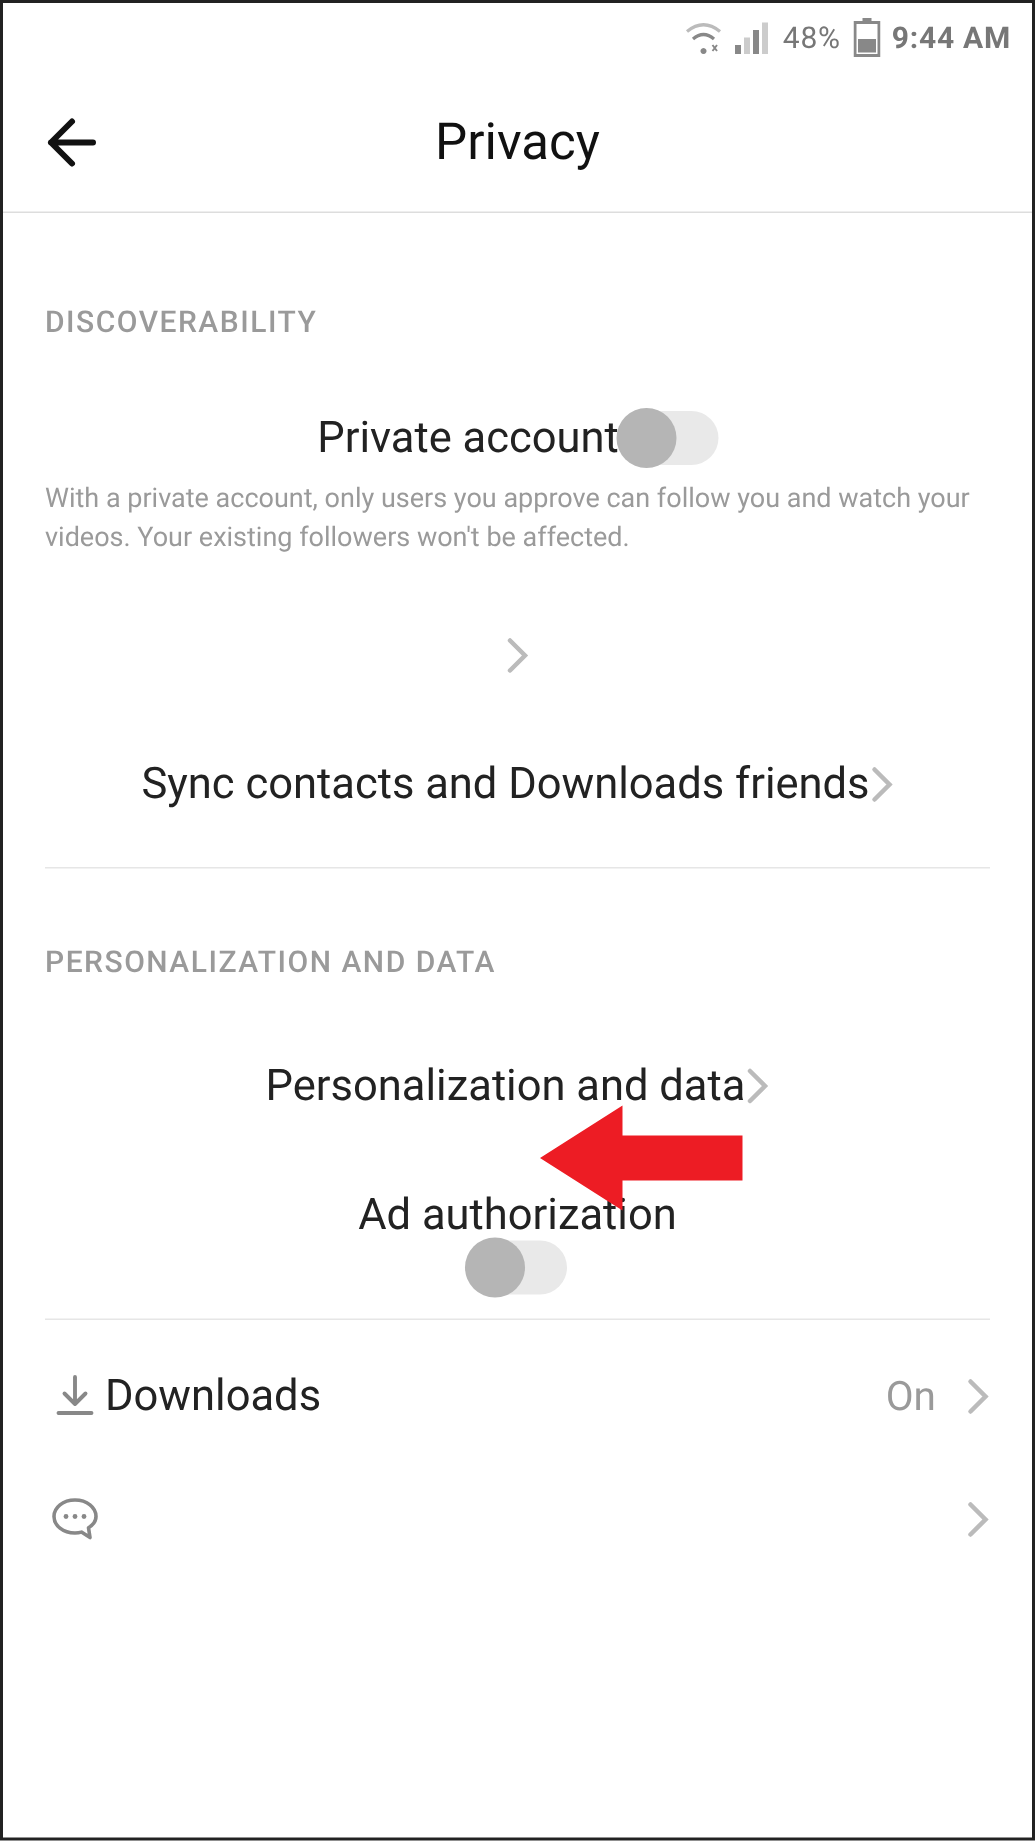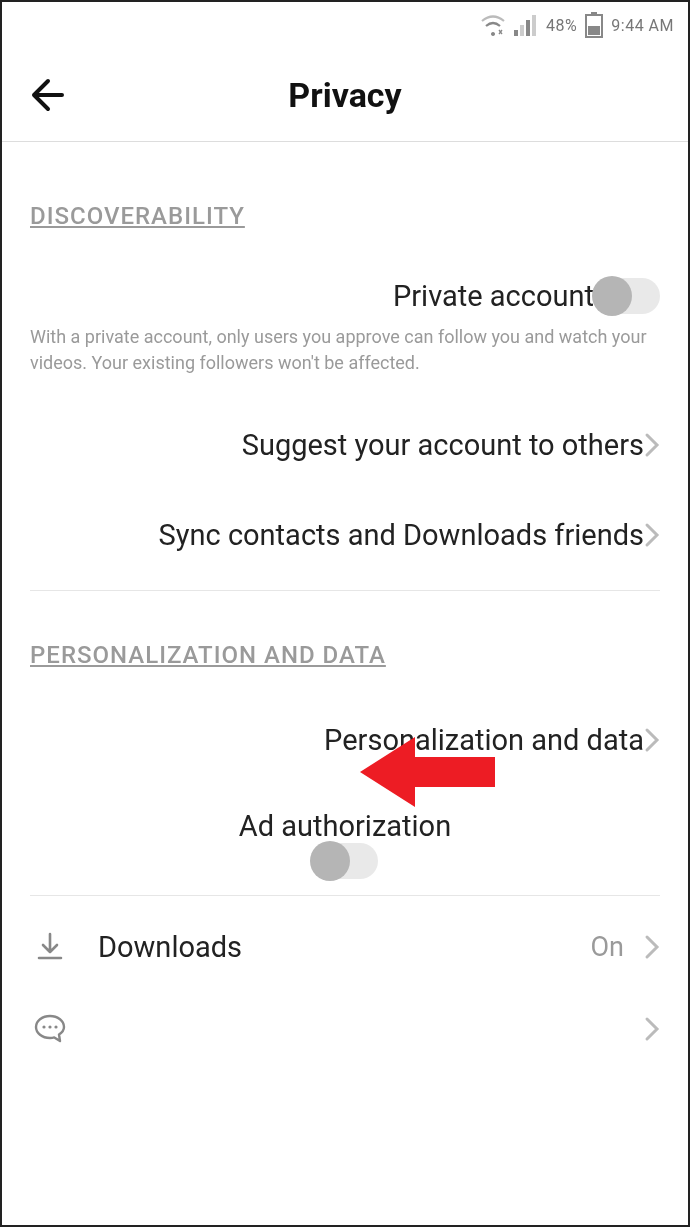--- a/index.html
+++ b/index.html
@@ -13,24 +13,24 @@
     overflow: hidden;
   }
   .status-bar {
     height: 46px;
     display: flex;
     justify-content: flex-end;
     align-items: center;
     padding: 0 14px;
     gap: 8px;
     color: #777;
-    font-size: 16px;
+    font-size: 20px;
   }
   .status-bar .battery-pct { font-weight: 400; letter-spacing: 0.5px; }
-  .status-bar .time { font-weight: 400; letter-spacing: 0.5px; }
+  .status-bar .time { font-weight: 700; letter-spacing: 0.5px; }
   .status-bar svg { display: block; }
 
   .header {
     height: 94px;
     display: flex;
     align-items: center;
     position: relative;
     border-bottom: 1px solid #ddd;
   }
   .back-btn {
@@ -39,40 +39,39 @@
     top: 50%;
     transform: translateY(-50%);
     width: 48px; height: 48px;
     display:flex; align-items:center; justify-content:center;
     cursor:pointer;
   }
   .header-title {
     width:100%;
     text-align:center;
     font-size: 34px;
-    font-weight: 700;
+    font-weight: 400;
     color:#111;
   }
 
   .content { padding: 0 28px; }
 
   .section-heading {
     color:#9a9a9a;
-    font-size:24px;
+    font-size:20px;
     font-weight:500;
     letter-spacing:1px;
     padding: 60px 0 30px 0;
-    text-decoration: underline;
   }
   .section-heading.tight-top { padding-top: 40px; }
 
   .row {
     display:flex;
     align-items:center;
-    justify-content:flex-end;
+    justify-content:center;
     min-height: 64px;
     padding: 16px 0;
     cursor:pointer;
   }
   .row-label {
     font-size: 29px;
     color:#222;
     font-weight:400;
   }
   .row-desc {
@@ -114,21 +113,20 @@
   .row-with-icon {
     display:flex;
     align-items:center;
     justify-content:space-between;
     padding: 24px 0;
     cursor:pointer;
   }
   .row-with-icon .left {
     display:flex;
     align-items:center;
-    gap: 28px;
   }
   .row-with-icon .left .icon { width:40px; display:flex; justify-content:center; }
   .row-with-icon .label { font-size:29px; color:#222; }
 
   .arrow-annotation {
     position:absolute;
     left: 358px;
     top: 725px;
     pointer-events:none;
   }
@@ -179,21 +177,20 @@
 
   <div class="row" style="padding-bottom:8px;">
     <div class="row-label">Private account</div>
     <div class="toggle">
       <div class="knob"></div>
     </div>
   </div>
   <div class="row-desc">With a private account, only users you approve can follow you and watch your videos. Your existing followers won't be affected.</div>
 
   <div class="row" style="padding:28px 0;">
-    <div class="row-label">Suggest your account to others</div>
     <div class="chevron">
       <svg width="16" height="26" viewBox="0 0 16 26">
           <path d="M3 3 L13 13 L3 23" stroke="#bbb" stroke-width="3" fill="none" stroke-linecap="round"></path>
         </svg>
     </div>
   </div>
 
   <div class="row" style="padding:28px 0;">
     <div class="row-label">Sync contacts and Downloads friends</div>
     <div class="chevron">

